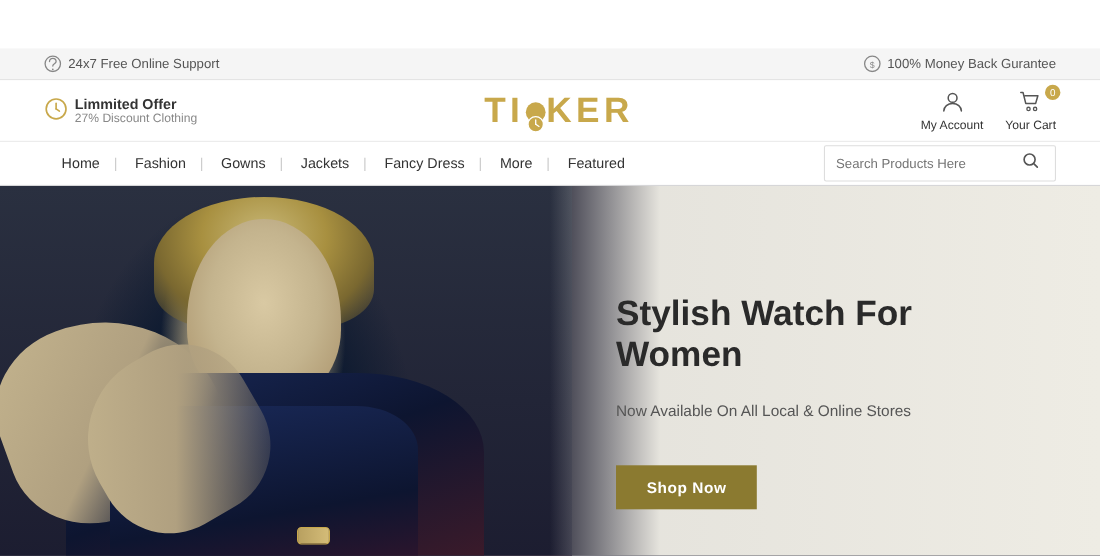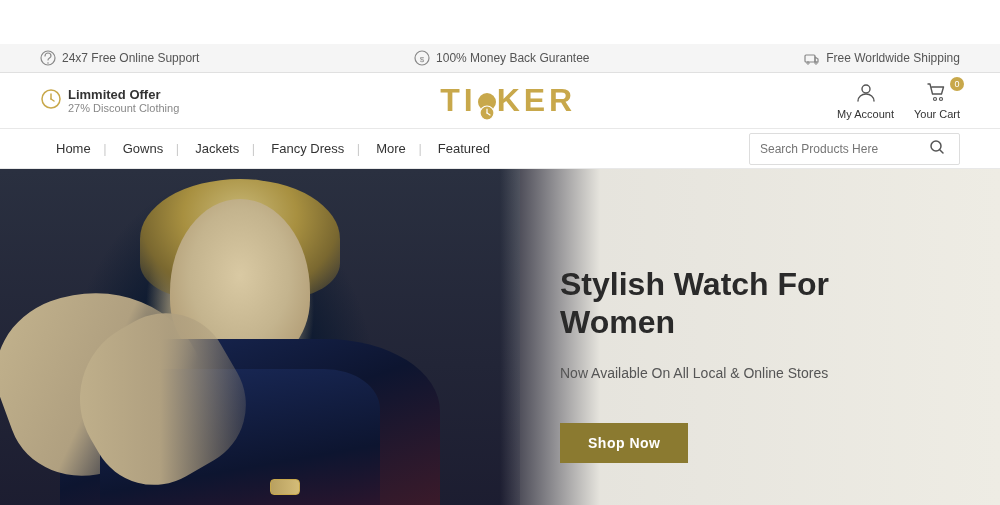--- a/index.html
+++ b/index.html
@@ -292,31 +292,20 @@
     <span>24x7 Free Online Support</span>
   </div>
   <div class="info-bar-item">
     <span class="info-icon">
       <svg width="16" height="16" viewBox="0 0 16 16" fill="none">
         <circle cx="8" cy="8" r="7" stroke="#888" stroke-width="1.2"></circle>
         <text x="8" y="11.5" text-anchor="middle" font-size="8" fill="#888">$</text>
       </svg>
     </span>
     <span>100% Money Back Gurantee</span>
-  </div>
-  <div class="info-bar-item">
-    <span class="info-icon">
-      <svg width="16" height="16" viewBox="0 0 16 16" fill="none">
-        <rect x="1" y="5" width="10" height="7" rx="1" stroke="#888" stroke-width="1.2"></rect>
-        <path d="M11 7l3 2v3h-3V7z" stroke="#888" stroke-width="1.2"></path>
-        <circle cx="4" cy="13" r="1.2" stroke="#888" stroke-width="1"></circle>
-        <circle cx="12" cy="13" r="1.2" stroke="#888" stroke-width="1"></circle>
-      </svg>
-    </span>
-    <span>Free Worldwide Shipping</span>
   </div>
 </div>
 
 <div class="header">
   <div class="header-left">
     <span>
       <svg width="22" height="22" viewBox="0 0 22 22">
         <circle cx="11" cy="11" r="9" stroke="#c8a84b" stroke-width="1.5" fill="none"></circle>
         <line x1="11" y1="6" x2="11" y2="11" stroke="#c8a84b" stroke-width="1.5" stroke-linecap="round"></line>
         <line x1="11" y1="11" x2="14" y2="13" stroke="#c8a84b" stroke-width="1.5" stroke-linecap="round"></line>
@@ -358,20 +347,21 @@
         <span class="cart-badge">0</span>
       </span>
       <span>Your Cart</span>
     </div>
   </div>
 </div>
 
 <div class="nav">
   <div class="nav-links">
     <span class="nav-item">Home</span>
+    <span class="nav-item">Fashion</span>
     <span class="nav-item">Gowns</span>
     <span class="nav-item">Jackets</span>
     <span class="nav-item">Fancy Dress</span>
     <span class="nav-item" style="border-right:none;">More</span>
     <span class="nav-item">Featured</span>
   </div>
   <div class="search-bar">
     <input class="search-input" type="text" placeholder="Search Products Here" style="">
     <button class="search-btn">
       <svg width="16" height="16" viewBox="0 0 16 16" fill="none">

